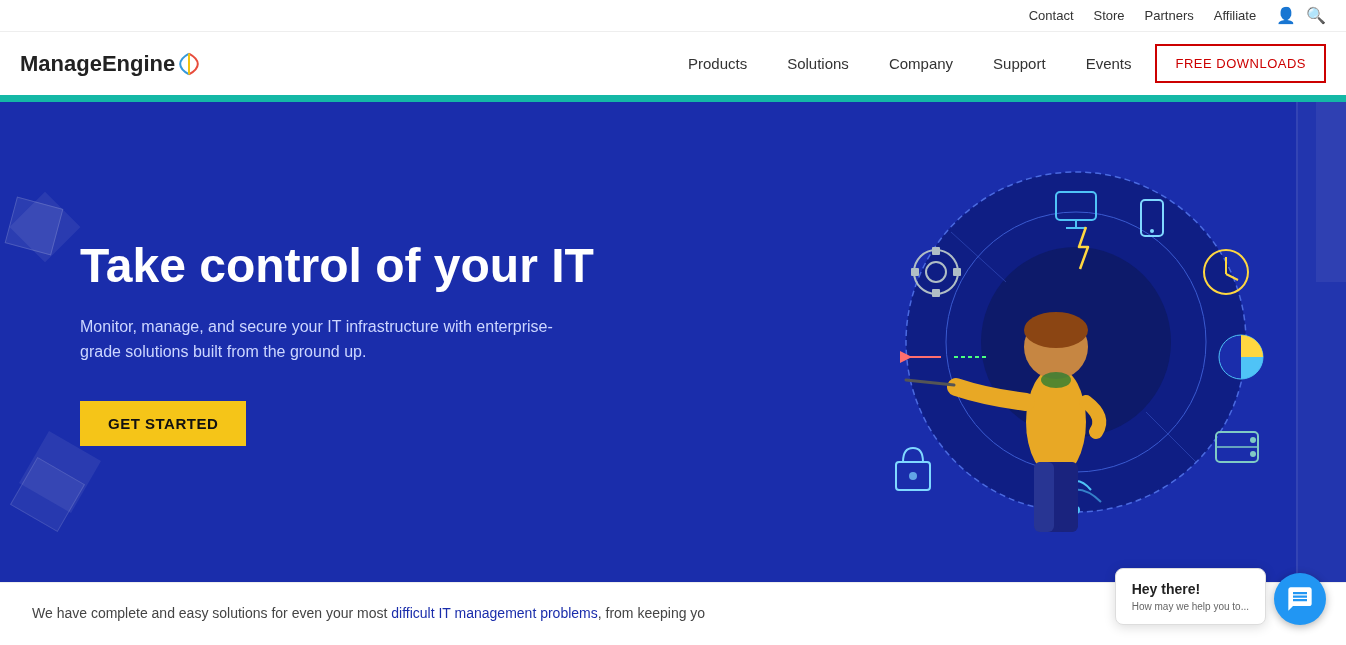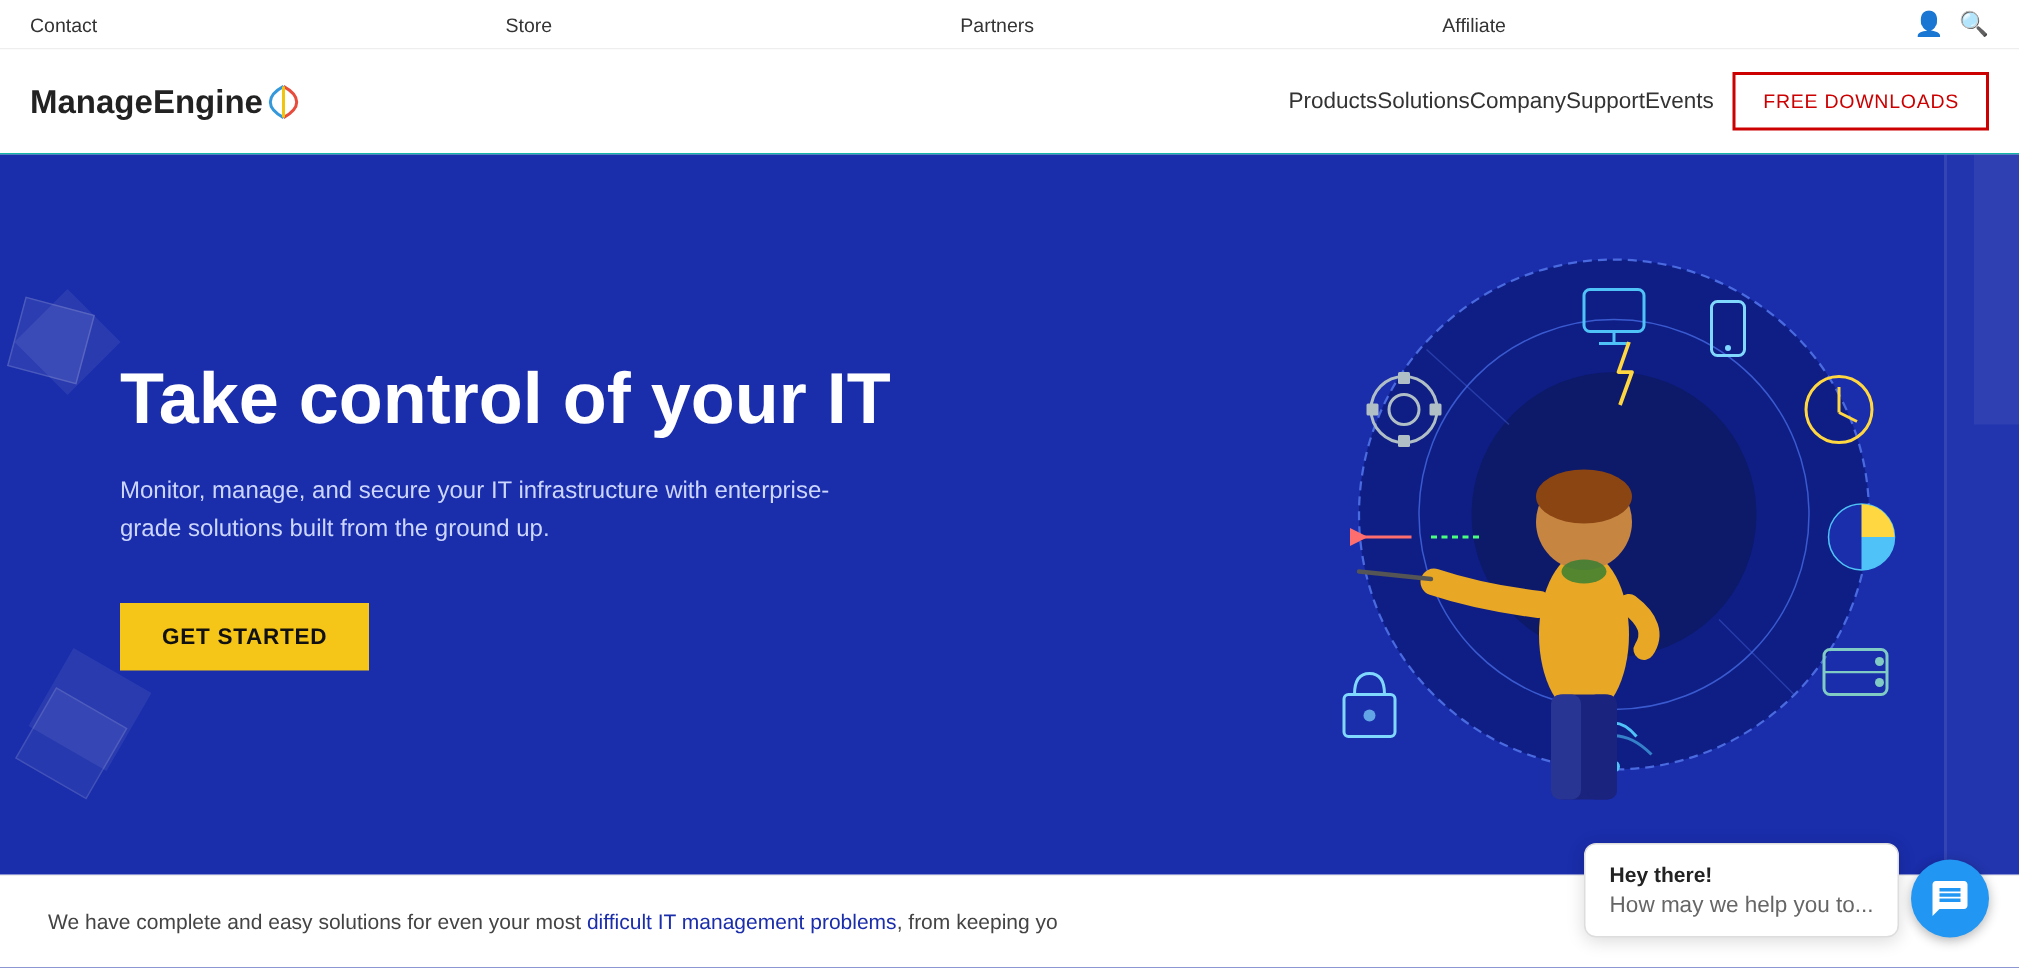--- a/index.html
+++ b/index.html
@@ -1,21 +1,21 @@
 <!DOCTYPE html>
 <html><head>
   <meta charset="utf-8">
   <style>
     * { margin: 0; padding: 0; box-sizing: border-box; }
     body { font-family: Arial, sans-serif; width: 1346px; overflow-x: hidden; }
 
     
     .top-bar {
       display: flex;
-      justify-content: space-between;
+      justify-content: flex-end;
       align-items: center;
       padding: 6px 20px;
       gap: 20px;
       font-size: 13px;
       color: #333;
       border-bottom: 1px solid #eee;
     }
     .top-bar a {
       text-decoration: none;
       color: #333;
@@ -26,42 +26,43 @@
       gap: 10px;
       align-items: center;
     }
 
     
     .main-nav {
       display: flex;
       align-items: center;
       padding: 0 20px;
       height: 70px;
-      border-bottom: 1px solid #14b8a6;
+      border-bottom: 7px solid #14b8a6;
       background: #fff;
     }
     .logo {
       display: flex;
       align-items: center;
       margin-right: auto;
     }
     .logo-text {
       font-size: 22px;
       font-weight: bold;
       color: #222;
     }
     .logo-arc {
       width: 24px;
       height: 24px;
       margin-left: 2px;
     }
     .nav-links {
       display: flex;
+      gap: 40px;
       list-style: none;
-      margin-right: 13px;
+      margin-right: 24px;
     }
     .nav-links li a {
       text-decoration: none;
       color: #333;
       font-size: 15px;
       font-weight: 500;
     }
     .free-downloads-btn {
       border: 2px solid #c00;
       color: #c00;
@@ -183,21 +184,21 @@
       box-shadow: 0 2px 12px rgba(0,0,0,0.15);
       max-width: 220px;
     }
     .chat-bubble-title {
       font-size: 14px;
       font-weight: bold;
       color: #222;
       margin-bottom: 4px;
     }
     .chat-bubble-subtitle {
-      font-size: 15px;
+      font-size: 10px;
       color: #666;
     }
     .chat-button {
       background: #2196F3;
       border-radius: 50%;
       width: 52px;
       height: 52px;
       display: flex;
       align-items: center;
       justify-content: center;

